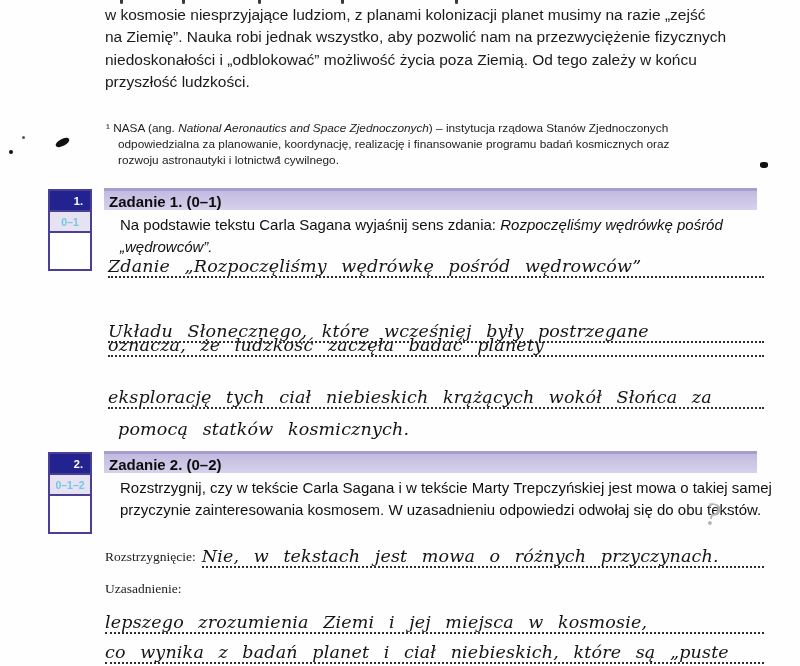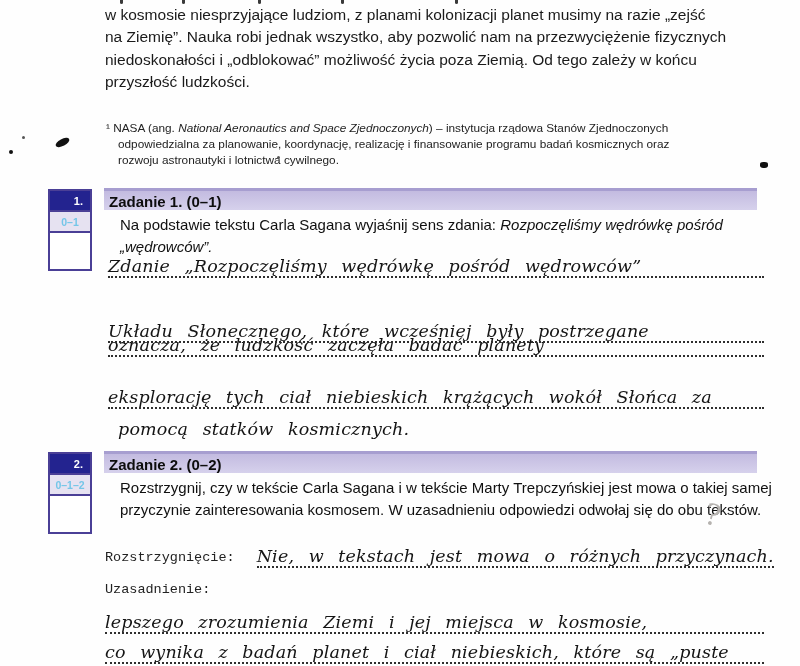--- a/index.html
+++ b/index.html
@@ -30,21 +30,21 @@
   .margin-box .entry{height:36px;background:#fff;}
   
   .hand{
     font-family:"DejaVu Serif",serif;font-style:italic;
     color:#141414;font-size:17.5px;word-spacing:0.5em;letter-spacing:0.01em;
     white-space:nowrap;
   }
   .answer-line{position:absolute;left:108px;width:656px;height:30px;border-bottom:2px dotted #2e2e2e;box-sizing:border-box;display:flex;align-items:flex-end;overflow:visible;}
   .answer-line.nodots{border-bottom:none;}
   .fill-row{position:absolute;left:105px;width:659px;height:28px;display:flex;align-items:flex-end;box-sizing:border-box;}
-  .fill-row .lbl{font-size:13.5px;color:#222;margin:0 22px 3px 0;white-space:nowrap;font-family:Liberation Mono, monospace;font-style:normal;}
+  .fill-row .lbl{font-size:13.5px;color:#222;margin:0 6px 3px 0;white-space:nowrap;font-family:Liberation Serif, serif;font-style:normal;}
   .fill-row .fill{flex:1;border-bottom:2px dotted #2e2e2e;display:flex;align-items:flex-end;overflow:visible;}
   
   .speck{position:absolute;background:#111;border-radius:50%;}
   .pencil-mark{
     position:absolute;left:705px;top:498px;font-family:"DejaVu Serif",serif;
     font-size:29px;color:#b5b2af;transform:rotate(14deg);
   }
   .topmark{position:absolute;top:0;width:3px;height:4px;background:#3a3a3a;border-radius:0 0 2px 2px;}
 </style>
 </head>

